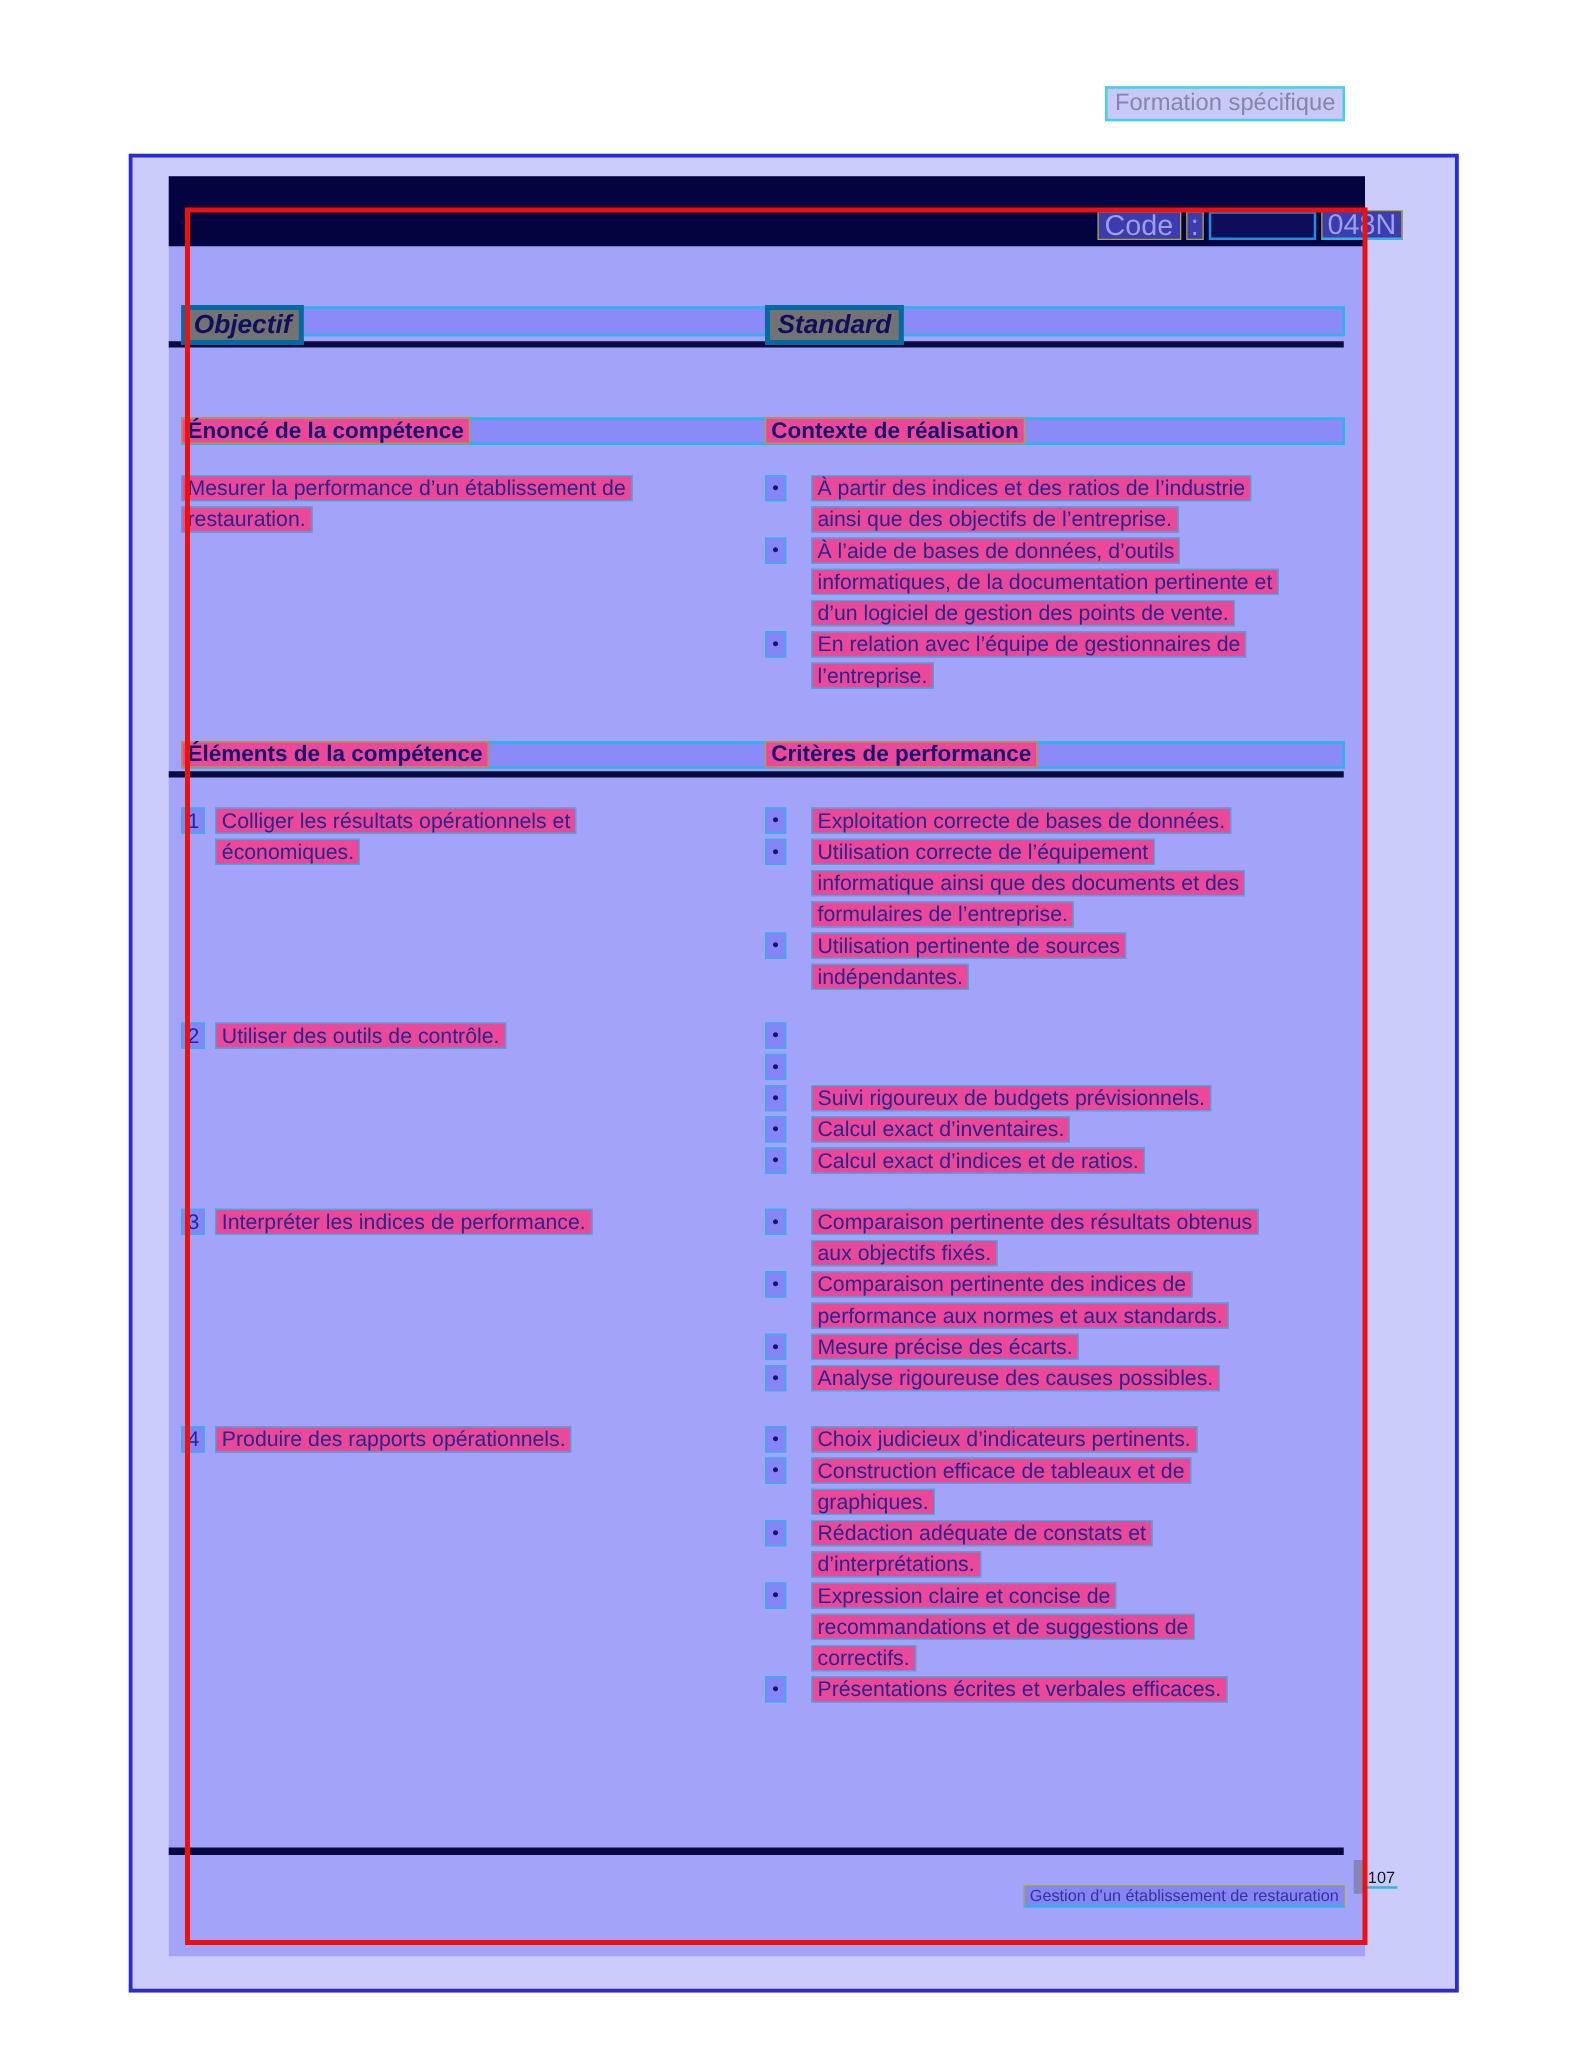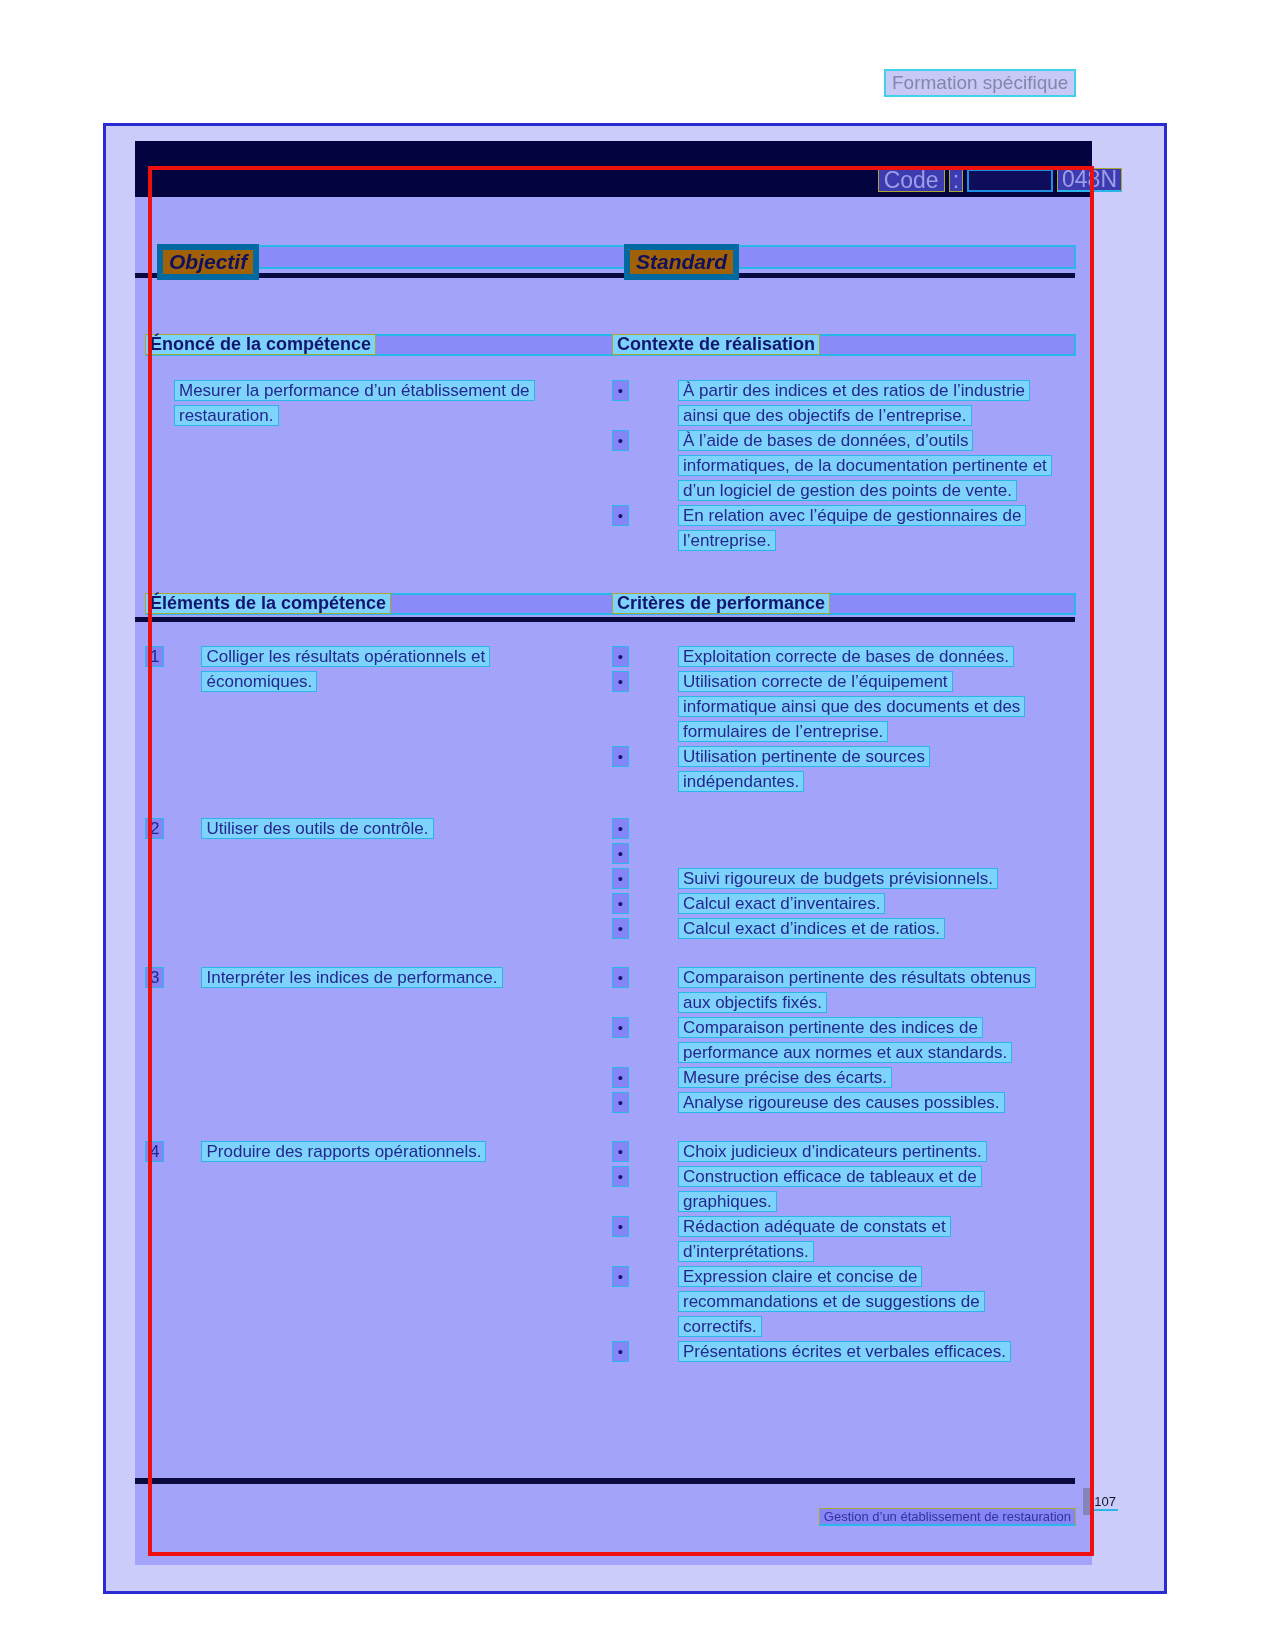--- a/index.html
+++ b/index.html
@@ -56,46 +56,45 @@
   .code-value {
     border: 1px solid #a8a832;
     border-bottom: 2px solid #29b6e8;
     background: #3c3cb0;
     color: #9d9de8;
     padding: 0 4px;
   }
   
   .hl {
     display: block; width: max-content;
-    background: #7dd3fc;
+    background: #ec4899;
     border: 1px solid #29b6e8;
     color: #26268c;
     font-size: 17px; line-height: 19px;
     padding: 0 4px;
     margin-bottom: 4px;
     white-space: nowrap;
   }
   .hl.head {
     font-weight: bold;
     font-size: 18px;
     border: 1px solid #a8a832;
     color: #14146e;
     position: relative; z-index: 1;
   }
   .title-box {
     display: inline-block; width: max-content;
     font-weight: bold; font-style: italic;
     font-size: 21px; line-height: 24px;
-    border: 6px solid #0369a1;
-    background: #a16207;
+    border: 4px solid #0369a1;
+    background: #737373;
     color: #0f0f5e;
     padding: 0 6px;
     position: relative; z-index: 1;
     white-space: nowrap;
-    margin-left: 12px;
   }
   .title-row { position: relative; margin-top: 47px; height: 26px; padding-left: 10px; }
   .title-fill {
     position: absolute; left: 100px; right: 16px; top: 1px; height: 24px;
     background: #8a8af8; border: 2px solid #29b6e8;
   }
   .title-grid { position: relative; display: grid; grid-template-columns: 467px 1fr; }
   .rule {
     height: 5px; background: #0a0a40; width: 940px; margin-top: 3px;
   }
@@ -120,21 +119,21 @@
     color: #26268c; font-size: 17px; line-height: 19px;
     padding: 0 4px; margin-right: 8px;
   }
   .bullet { display: flex; align-items: flex-start; }
   .dot {
     display: inline-block; width: 17px; text-align: center;
     background: #8585f7; border: 1px solid #29b6e8;
     color: #14146e; font-size: 15px; line-height: 19px;
     margin-right: 20px; margin-bottom: 4px;
   }
-  .lines { display: block; margin-left: 29px; }
+  .lines { display: block; }
   
   .bottom-rule { height: 6px; background: #0a0a40; width: 940px; margin-top: 112px; }
   .footer-row { position: relative; height: 28px; margin-top: 8px; }
   .ft-text {
     position: absolute; right: 16px; top: 16px;
     font-size: 13px; line-height: 15px;
     border: 1px solid #a8a832;
     border-bottom: 2px solid #29b6e8;
     background: #8585f7;
     color: #33339a;

